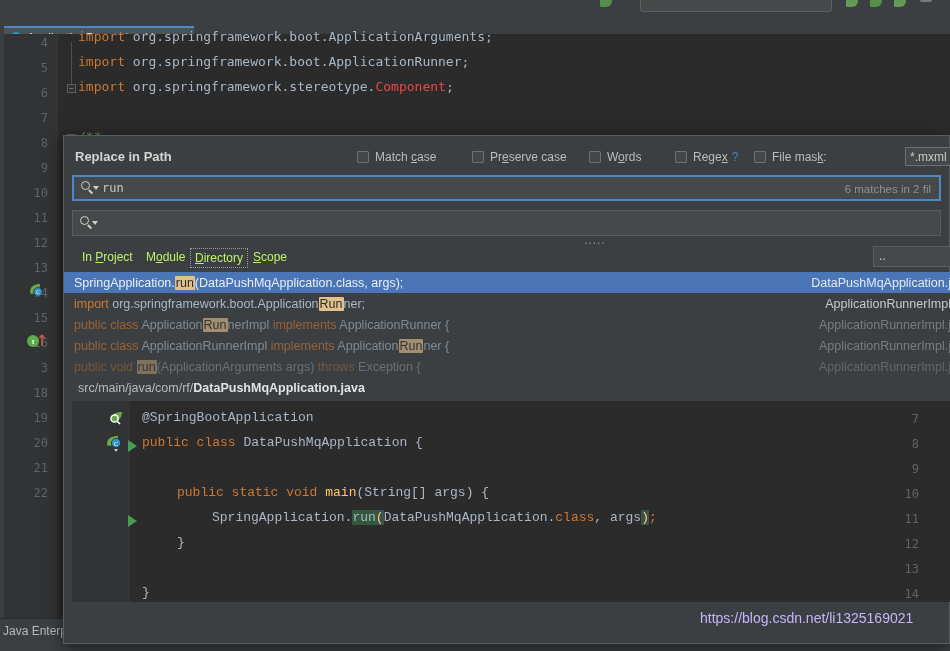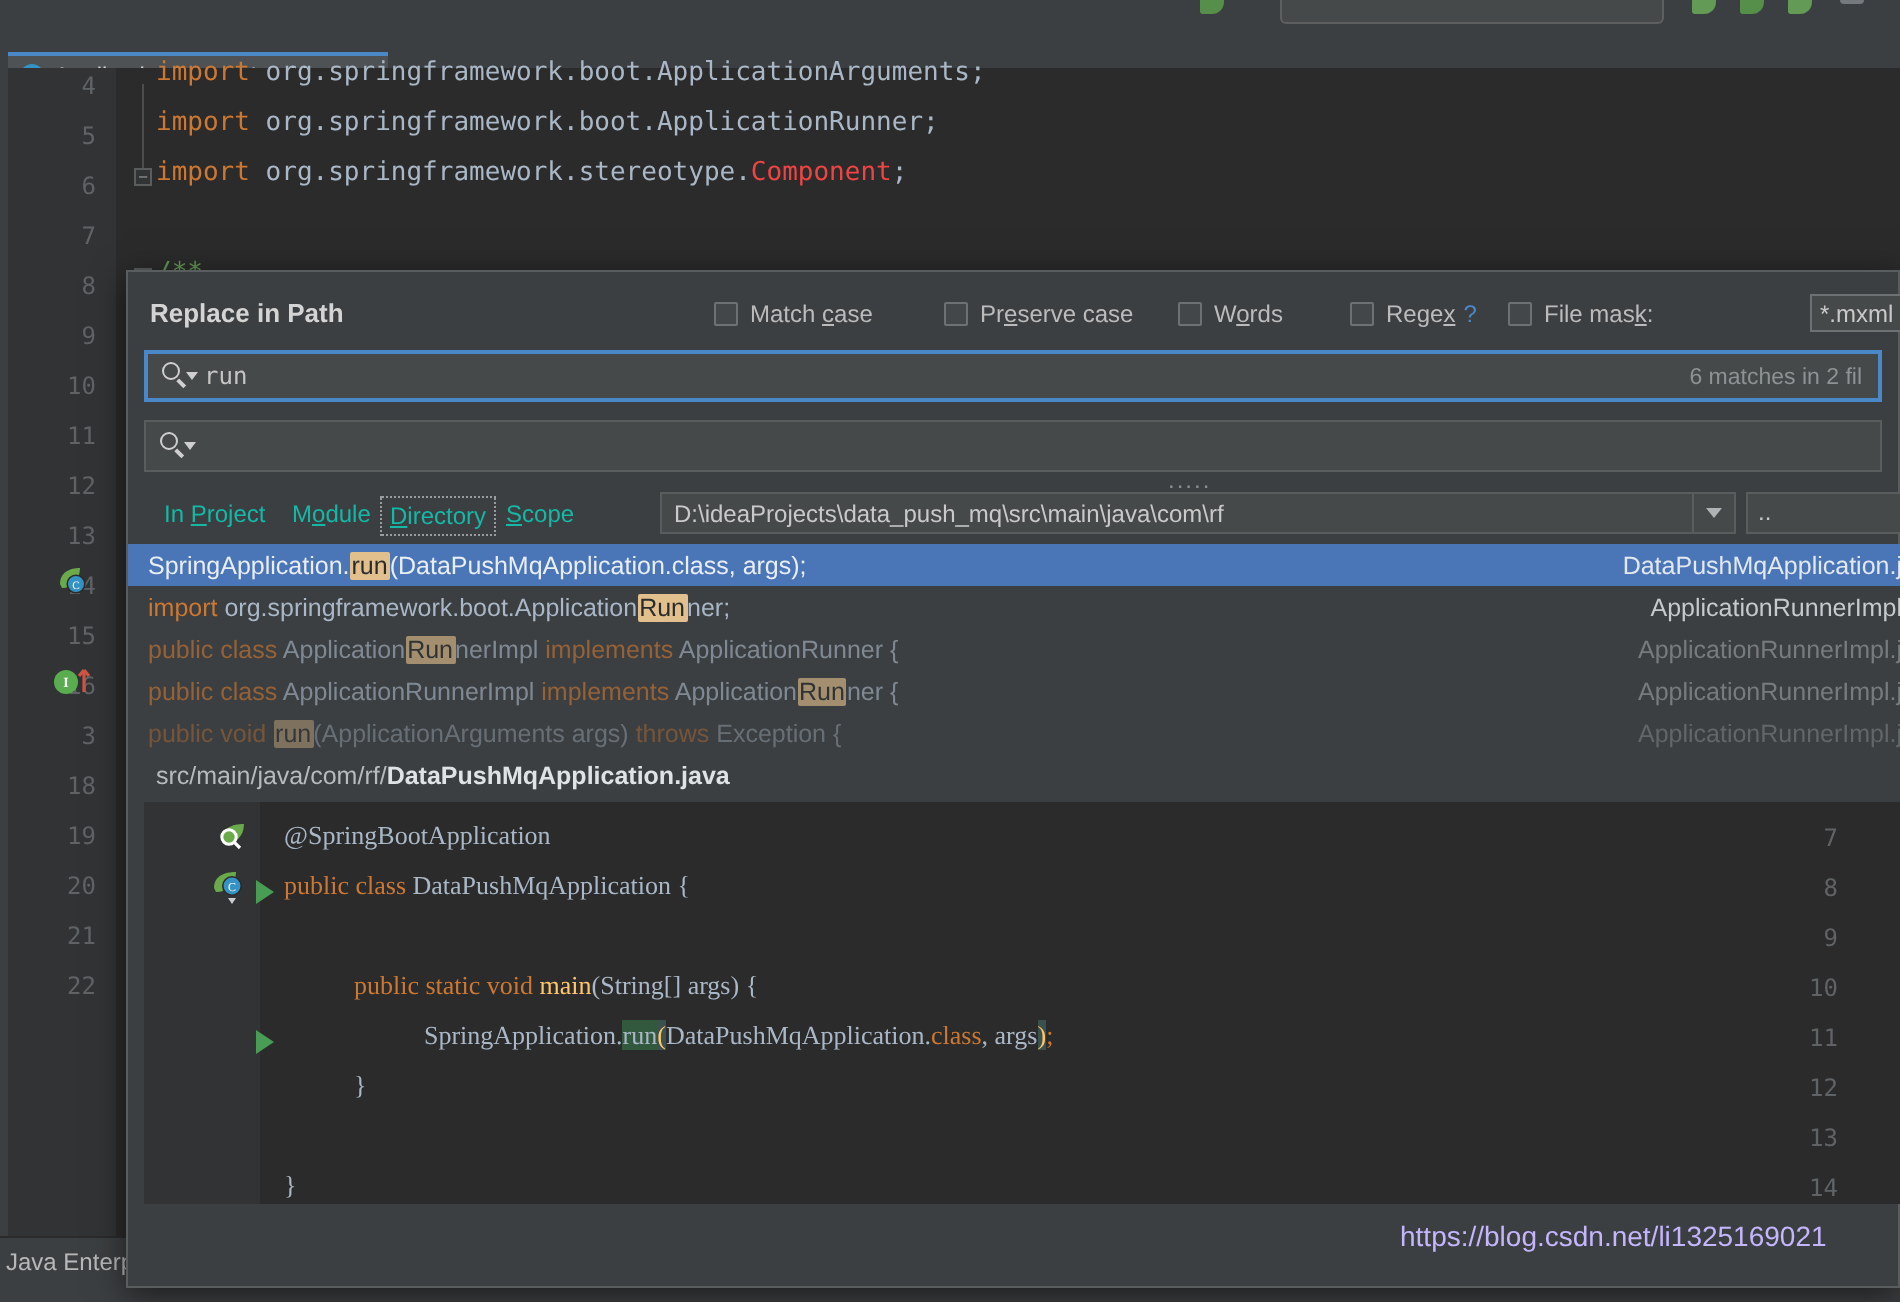--- a/index.html
+++ b/index.html
@@ -141,21 +141,21 @@
   .field-text{
     font-family:"DejaVu Sans Mono",monospace;font-size:12px;color:#c6c6c6;
   }
   #match-count{
     position:absolute;right:8px;top:6px;font-size:11.5px;color:#8e9294;
   }
 
   
   #scope-row{position:absolute;left:0;top:108px;width:887px;height:28px;}
   .scope-btn{
-    position:absolute;top:4px;font-size:12px;color:#14b8a6;padding:2px 4px;
+    position:absolute;top:4px;font-size:12px;color:#bef264;padding:2px 4px;
   }
   .scope-btn u{text-decoration:underline;}
   .scope-btn.selected{border:1px dotted #9a9d9f;}
   #scope-path{
     position:absolute;left:266px;top:2px;width:538px;height:21px;
     background:#45494a;border:1px solid #5a5d5e;box-sizing:border-box;
     display:flex;align-items:center;
   }
   #scope-path-text{font-size:12px;color:#c9c9c9;padding-left:6px;}
   #scope-path-arrow{
@@ -206,21 +206,21 @@
     position:absolute;left:8px;top:265px;width:879px;height:201px;
     background:#2b2b2b;overflow:hidden;
   }
   #pv-gutter{position:absolute;left:0;top:0;width:58px;height:201px;background:#313335;}
   .pv-ln{
     position:absolute;right:32px;width:40px;text-align:right;color:#606366;
     font-size:12px;font-family:"DejaVu Sans Mono",monospace;
   }
   .pv-cl{
     position:absolute;left:70px;white-space:pre;
-    font-family:Liberation Serif, serif;font-size:13px;color:#a9b7c6;
+    font-family:Liberation Mono, monospace;font-size:13px;color:#a9b7c6;
   }
   .run-hl{background:#32593d;}
   .paren-hl{background:#3b514d;color:#ffc66d;}
   .pv-tri{
     position:absolute;width:0;height:0;border-top:6px solid transparent;
     border-bottom:6px solid transparent;border-left:9px solid #499c54;
   }
 
   
   #watermark{
@@ -366,26 +366,20 @@
       </span>
     <span class="field-text" placeholder=""></span>
   </div>
 
   <div id="scope-row">
     <div class="scope-btn" style="left:14px;"><span>In </span><u>P</u><span>roject</span></div>
     <div class="scope-btn" style="left:78px;"><span>M</span><u>o</u><span>dule</span></div>
     <div class="scope-btn selected" style="left:126px;"><span></span><u>D</u><span>irectory</span></div>
     <div class="scope-btn" style="left:185px;"><span></span><u>S</u><span>cope</span></div>
 
-    <div id="scope-path">
-      <span id="scope-path-text">D:\ideaProjects\data_push_mq\src\main\java\com\rf</span>
-      <span id="scope-path-arrow">
-          <span class="caret-down"></span>
-        </span>
-    </div>
     <div id="scope-ellipsis">..</div>
   </div>
 
   <div id="results">
 
     <div class="res-row sel" style="top:0px;">
       <span class="res-code"><span class="gy">SpringApplication.</span><span class="hl">run</span><span class="gy">(DataPushMqApplication.class, args);</span></span>
       <span class="res-file">DataPushMqApplication.j</span>
     </div>
 

